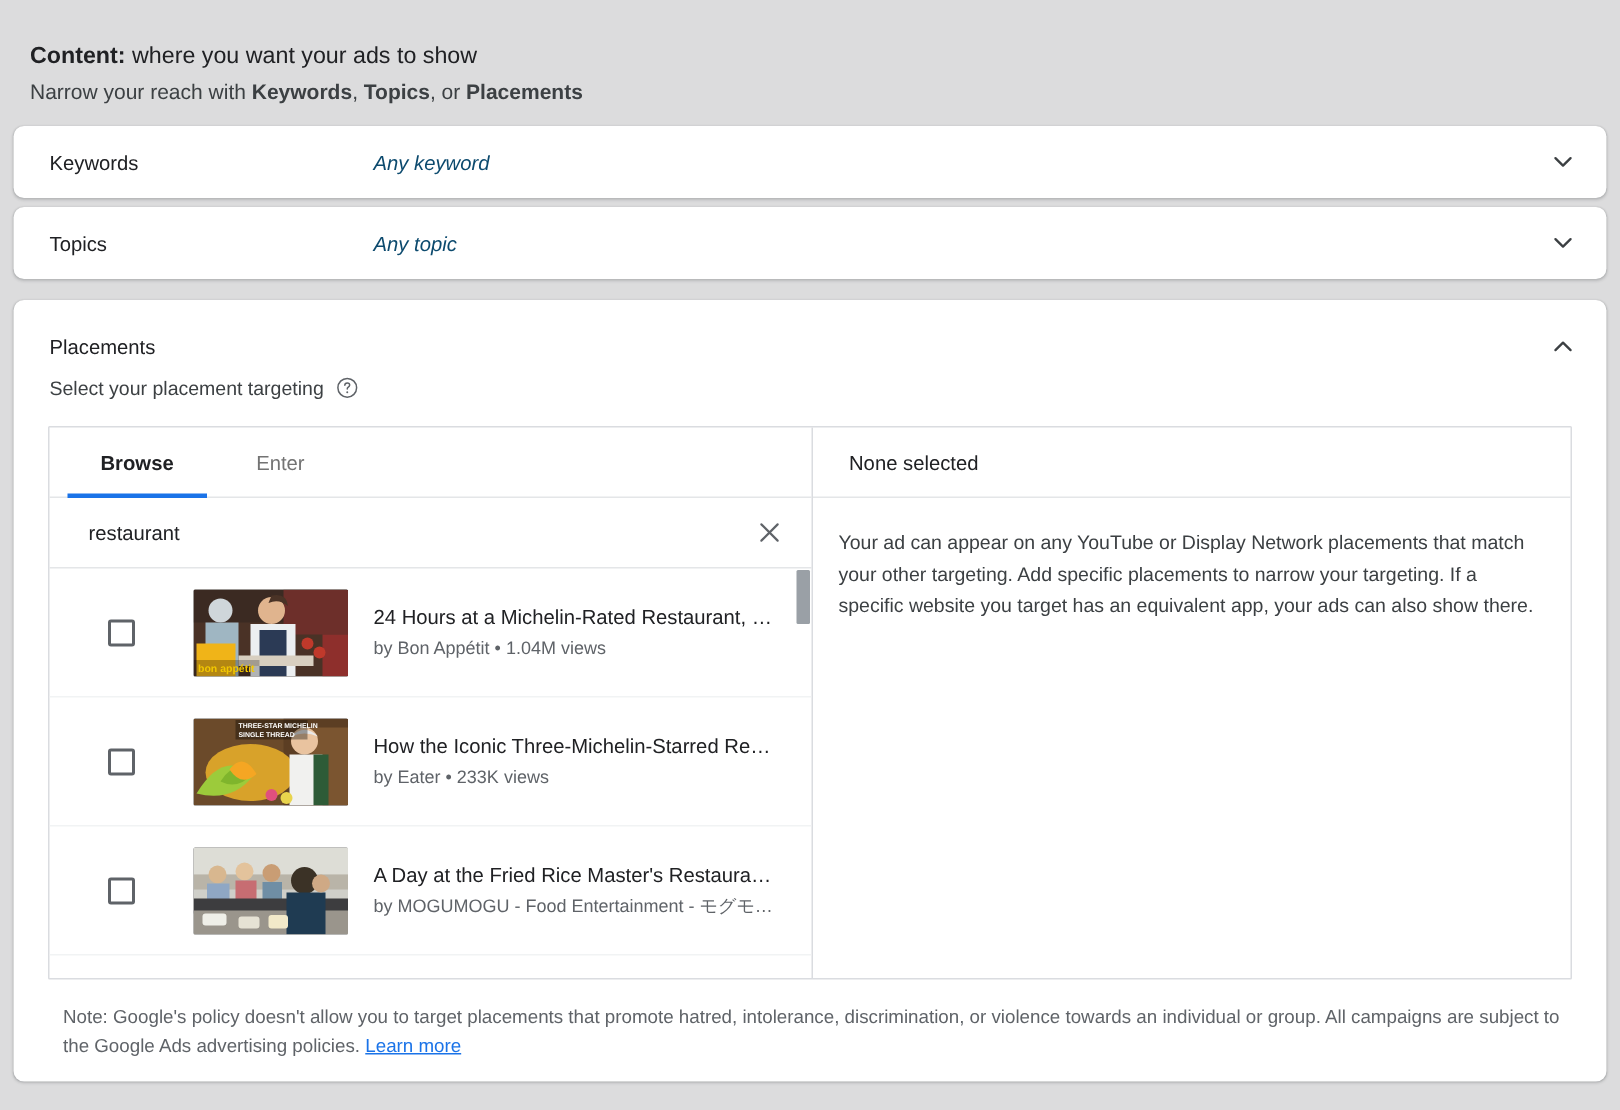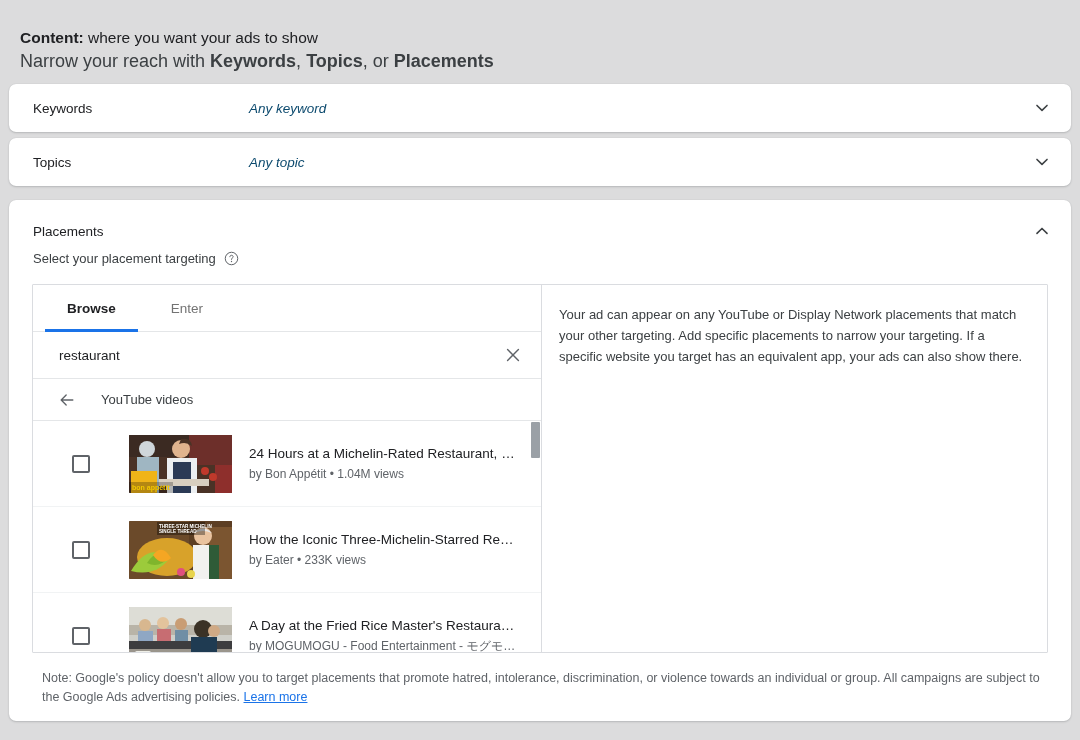--- a/index.html
+++ b/index.html
@@ -9,21 +9,21 @@
     background: #dcdcdd;
     font-family: "Liberation Sans", sans-serif;
     -webkit-font-smoothing: antialiased;
   }
   .page { position: relative; width: 1080px; height: 740px; overflow: hidden; }
 
   
   .hdr { padding: 12px 0 0 20px; }
   .hdr-title { font-size: 15.5px; color: #202124; line-height: 20px; margin-top: 16px; }
   .hdr-title b { font-weight: 700; }
-  .hdr-sub { font-size: 18px; color: #3c4043; line-height: 18px; margin-top: 4px; }
+  .hdr-sub { font-size: 14px; color: #3c4043; line-height: 18px; margin-top: 4px; }
   .hdr-sub b { font-weight: 700; }
 
   
   .card {
     background: #fff;
     border-radius: 7px;
     box-shadow: 0 1px 2px rgba(60,64,67,.22), 0 0 1px rgba(60,64,67,.18);
     margin: 0 9px;
   }
   .collapsed-row {
@@ -226,28 +226,20 @@
 
         <div class="searchbar">
           <input type="text" value="restaurant" style="">
           <span class="clear-btn">
             <svg viewBox="0 0 24 24" width="20" height="20">
                 <path d="M5.5 5.5 L18.5 18.5 M18.5 5.5 L5.5 18.5" fill="none" stroke="#5f6368" stroke-width="1.7" stroke-linecap="round"></path>
               </svg>
           </span>
         </div>
 
-        <div class="crumbbar">
-          <span class="back-icon">
-            <svg viewBox="0 0 24 24" width="20" height="20">
-                <path d="M19 12 H5.5 M11 6 L5 12 L11 18" fill="none" stroke="#5f6368" stroke-width="1.6" stroke-linecap="round" stroke-linejoin="round"></path>
-              </svg>
-          </span>
-          <span class="crumb-label">YouTube videos</span>
-        </div>
 
         <div class="vidlist">
 
           <div class="viditem">
             <div class="cbx-wrap">
               <div class="cbx"></div>
             </div>
             <div class="thumb">
               <svg viewBox="0 0 103 58" preserveAspectRatio="none">
                 <rect width="103" height="58" fill="#4a3226"></rect>
@@ -333,20 +325,21 @@
               <div class="vidtitle">A Day at the Fried Rice Master's Restaurant チ…</div>
               <div class="vidsub">by MOGUMOGU - Food Entertainment - モグモグ •</div>
             </div>
           </div>
 
           <div class="vscroll"></div>
         </div>
       </div>
 
       <div class="picker-right">
+        <div class="sel-head">None selected</div>
         <div class="sel-body">Your ad can appear on any YouTube or Display Network placements that match your other targeting. Add specific placements to narrow your targeting. If a specific website you target has an equivalent app, your ads can also show there.</div>
       </div>
 
     </div>
 
     <div class="note">
       <span>Note: Google's policy doesn't allow you to target placements that promote hatred, intolerance, discrimination, or violence towards an individual or group. All campaigns are subject to the Google Ads advertising policies. </span><a href="#">Learn more</a>
     </div>
 
   </div>

